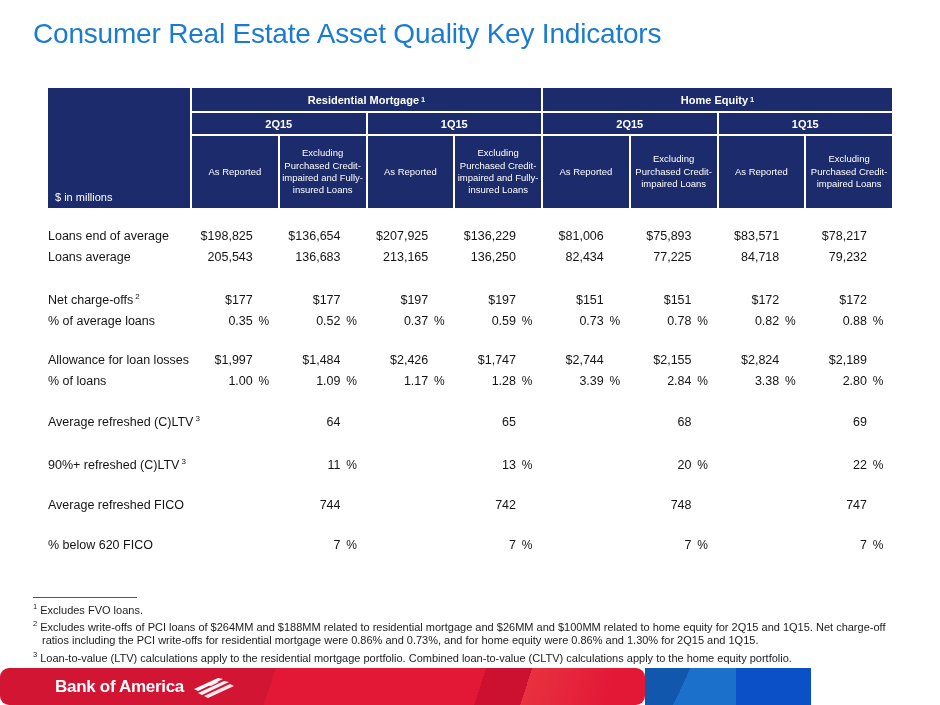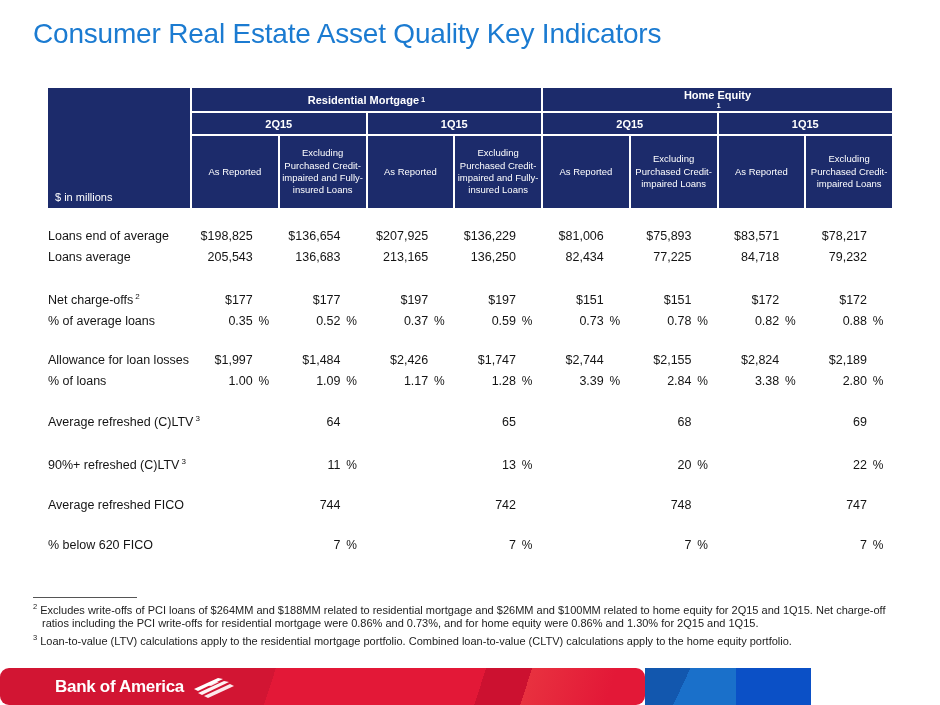--- a/index.html
+++ b/index.html
@@ -32,21 +32,21 @@
     font-size:11px; font-weight:700;
     text-align:center;
   }
   .hcell sup { font-size:7.5px; margin-left:2px; font-weight:700; }
   .stub {
     grid-column:1; grid-row:1/4;
     align-items:flex-end; justify-content:flex-start;
     padding:5px 7px; font-weight:400; font-size:11px;
   }
   .g1 { grid-column:2/6; grid-row:1; }
-  .g2 { grid-column:6/10; grid-row:1;flex-direction:column; }
+  .g2 { grid-column:6/10; grid-row:1; }
   .q1 { grid-column:2/4; grid-row:2; }
   .q2 { grid-column:4/6; grid-row:2; }
   .q3 { grid-column:6/8; grid-row:2; }
   .q4 { grid-column:8/10; grid-row:2; }
   .ch { grid-row:3; font-size:9.5px; font-weight:400; line-height:1.3; padding:2px 1px; }
 
   .tbody { padding-top:17px; }
   .trow {
     display:grid;
     grid-template-columns:142px repeat(8, 1fr);
@@ -470,20 +470,21 @@
         <div class="cell">
           <span class="num">7</span>
           <span class="pct">%</span>
         </div>
       </div>
     </div>
 </div>
 
 <div class="footnotes">
   <div class="fn-rule"></div>
+  <div class="footnote"><sup>1</sup> <span>Excludes FVO loans.</span></div>
   <div class="footnote"><sup>2</sup> <span>Excludes write-offs of PCI loans of $264MM and $188MM related to residential mortgage and $26MM and $100MM related to home equity for 2Q15 and 1Q15. Net charge-off ratios including the PCI write-offs for residential mortgage were 0.86% and 0.73%, and for home equity were 0.86% and 1.30% for 2Q15 and 1Q15.</span></div>
   <div class="footnote"><sup>3</sup> <span>Loan-to-value (LTV) calculations apply to the residential mortgage portfolio. Combined loan-to-value (CLTV) calculations apply to the home equity portfolio.</span></div>
 </div>
 
 <div class="footer">
   <div class="f-red">
     <div class="brand">
       <span class="brand-text">Bank of America</span>
       <svg class="brand-flag" width="42" height="22" viewBox="0 0 42 22">
         <g fill="#ffffff">

